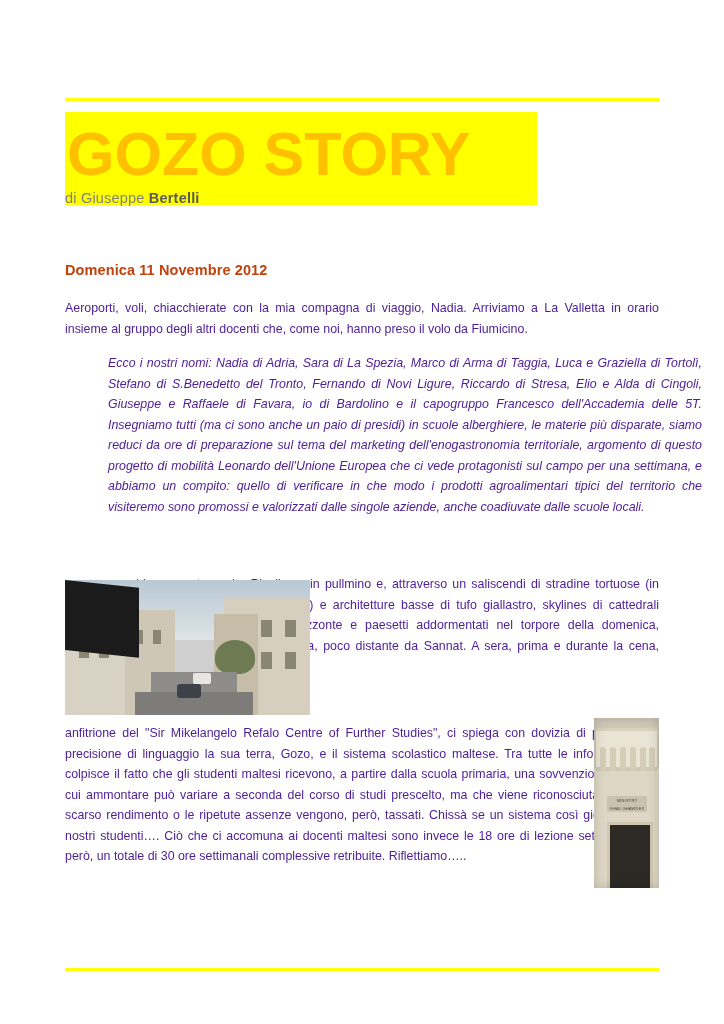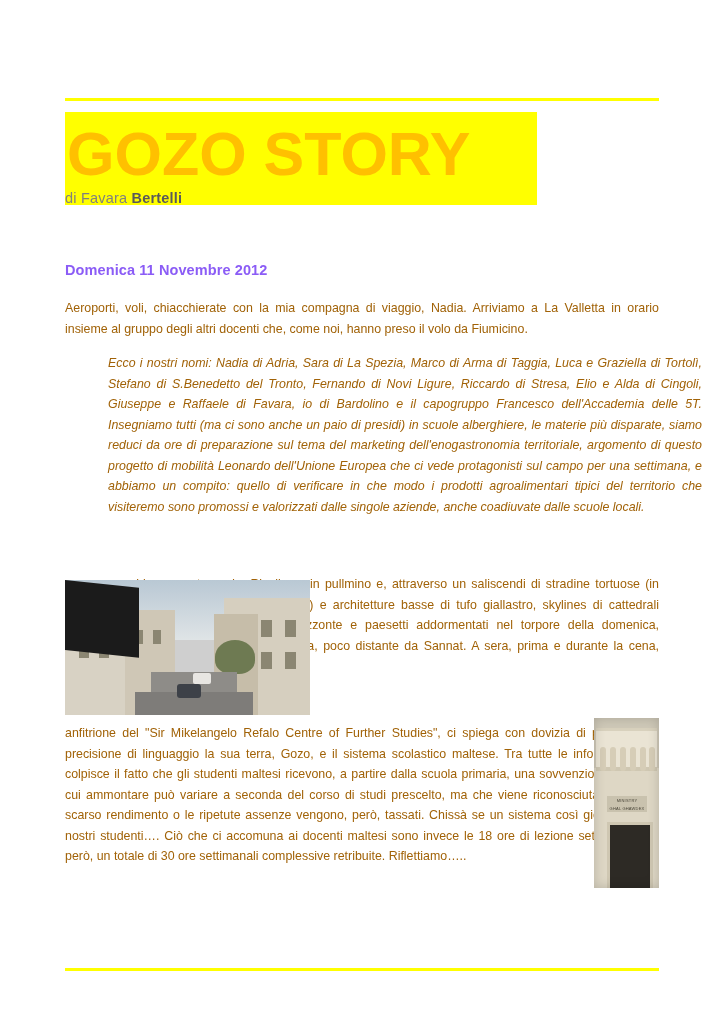--- a/index.html
+++ b/index.html
@@ -69,33 +69,33 @@
     letter-spacing: 0.2px;
   }
   .byline b { color: #5a5a5a; text-align: right; }
 
   .date-head {
     position: absolute;
     left: 0;
     top: 262px;
     font-size: 14.5px;
     font-weight: bold;
-    color: #8b5cf6;
+    color: #c2410c;
     letter-spacing: 0.1px;
   }
 
   p.body {
     position: absolute;
     left: 0;
     margin: 0;
     width: 594px;
     font-size: 12.4px;
     line-height: 20.5px;
     text-align: justify;
-    color: #a16207;
+    color: #4c1d95;
   }
   p.italic {
     font-style: italic;
     margin-left: 43px;
   }
 
   .para1 { top: 298px; }
   .para2 { top: 353px; }
   .para3 { top: 508px; }
   .para4 {
@@ -223,21 +223,21 @@
 
 <div class="page">
   <div class="content">
 
     <div class="rule rule-top"></div>
 
     <div class="title-band"></div>
     <div class="title-text">GOZO STORY</div>
 
     <div class="byline">
-      <span>di Favara </span><b>Bertelli</b>
+      <span>di Giuseppe </span><b>Bertelli</b>
     </div>
 
     <div class="date-head">Domenica 11 Novembre 2012</div>
 
     <p class="body para1">Aeroporti, voli, chiacchierate con la mia compagna di viaggio, Nadia. Arriviamo a La Valletta in orario insieme al gruppo degli altri docenti che, come noi, hanno preso il volo da Fiumicino.</p>
     <p class="body italic para2">Ecco i nostri nomi: Nadia di Adria, Sara di La Spezia, Marco di Arma di Taggia, Luca e Graziella di Tortolì, Stefano di S.Benedetto del Tronto, Fernando di Novi Ligure, Riccardo di Stresa, Elio e Alda di Cingoli, Giuseppe e Raffaele di Favara, io di Bardolino e il capogruppo Francesco dell'Accademia delle 5T. Insegniamo tutti (ma ci sono anche un paio di presidi) in scuole alberghiere, le materie più disparate, siamo reduci da ore di preparazione sul tema del marketing dell'enogastronomia territoriale, argomento di questo progetto di mobilità Leonardo dell'Unione Europea che ci vede protagonisti sul campo per una settimana, e abbiamo un compito: quello di verificare in che modo i prodotti agroalimentari tipici del territorio che visiteremo sono promossi e valorizzati dalle singole aziende, anche coadiuvate dalle scuole locali.</p>
     <p class="body para4">acque sono bluuuu e stupende. Risaliamo in pullmino e, attraverso un saliscendi di stradine tortuose (in fondo lo stemma di Gozo sono tre colline) e architetture basse di tufo giallastro, skylines di cattedrali barocche che sembrano spuntare dall'orizzonte e paesetti addormentati nel torpore della domenica, giungiamo a Ta Cenc, l'hotel sulla scogliera, poco distante da Sannat. A sera, prima e durante la cena, Lawrence, il nostro</p>
     <p class="body para5">anfitrione del "Sir Mikelangelo Refalo Centre of Further Studies", ci spiega con dovizia di particolari e precisione di linguaggio la sua terra, Gozo, e il sistema scolastico maltese. Tra tutte le informazioni mi colpisce il fatto che gli studenti maltesi ricevono, a partire dalla scuola primaria, una sovvenzione statale il cui ammontare può variare a seconda del corso di studi prescelto, ma che viene riconosciuta a tutti. Lo scarso rendimento o le ripetute assenze vengono, però, tassati. Chissà se un sistema così gioverebbe ai nostri studenti…. Ciò che ci accomuna ai docenti maltesi sono invece le 18 ore di lezione settimanali su, però, un totale di 30 ore settimanali complessive retribuite. Riflettiamo…..</p>
 
     <div class="photo photo-street">

